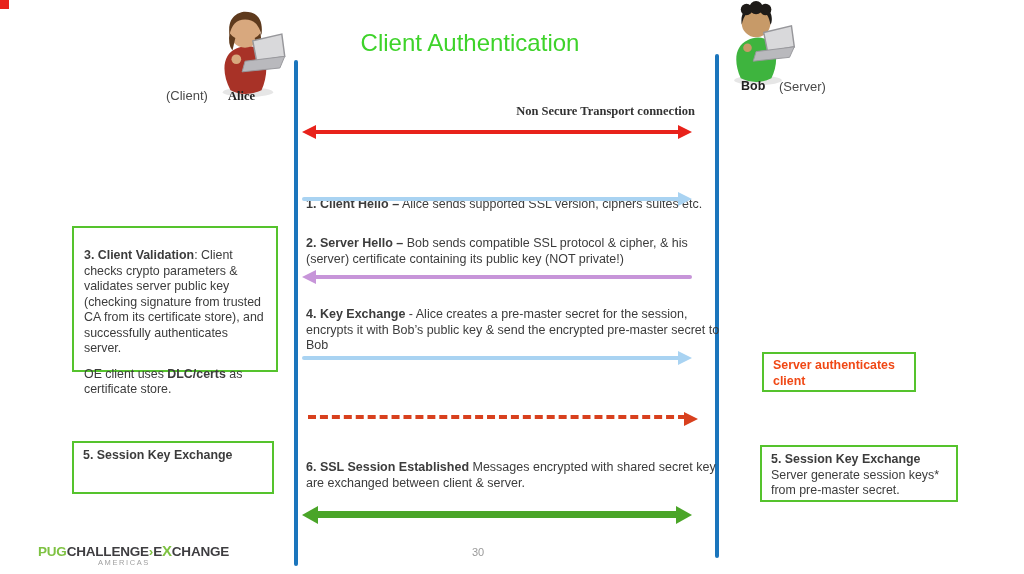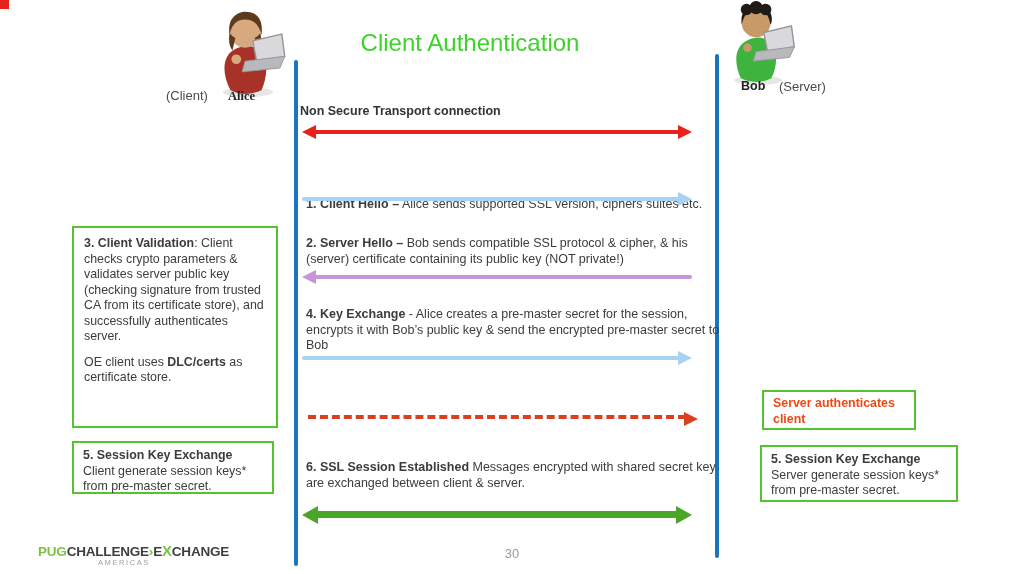--- a/index.html
+++ b/index.html
@@ -16,21 +16,21 @@
     color:var(--title_green,#3ed32a);text-decoration-thickness:2px;text-underline-offset:4px;}
   
   .role-label{font-size:13px;color:#4a4a4a;}
   .name-label{font-size:12.5px;font-weight:bold;color:#222;}
   
   .lifeline{width:4px;background:var(--lifeline_blue,#1b75bc);border-radius:2px;}
   
   .msg{font-size:12.5px;line-height:1.24;color:var(--text_dark,#3c3c3c);}
   .msg b{font-weight:bold;}
   .nowrap{white-space:nowrap;}
-  .center{text-align:left;}
+  .center{text-align:right;font-family:Liberation Serif, serif;}
   .transport-label{font-weight:bold;font-size:12.5px;color:#333;}
   .cert-label{font-size:16px;color:var(--accent_orange_red,#f04815);}
   
   .arrow{height:14px;}
   .arrow .shaft{position:absolute;top:5px;height:4px;background:var(--c);border-radius:2px;left:0;right:0;}
   .arrow.has-l .shaft{left:10px;}
   .arrow.has-r .shaft{right:10px;}
   .arrow .head-l{position:absolute;left:0;top:0;width:0;height:0;
     border-top:7px solid transparent;border-bottom:7px solid transparent;border-right:14px solid var(--c);}
   .arrow .head-r{position:absolute;right:0;top:0;width:0;height:0;
@@ -43,27 +43,27 @@
   .arrow.green .shaft{top:5px;height:7px;}
   .arrow.green .head-l{border-top:9px solid transparent;border-bottom:9px solid transparent;border-right:16px solid var(--c);}
   .arrow.green .head-r{border-top:9px solid transparent;border-bottom:9px solid transparent;border-left:16px solid var(--c);}
   .arrow .dash-line{position:absolute;left:0;right:12px;top:3px;border-top:4px dashed var(--c);}
   
   .note{border:2.5px solid var(--box_border_green,#55c32d);box-sizing:border-box;
     font-size:12.4px;line-height:1.25;color:var(--text_dark,#3c3c3c);background:#fff;}
   .note p{margin:0 0 10px 0;}
   .note p:last-child{margin-bottom:0;}
   .note .note-title{font-weight:bold;display:block;}
-  .note.accent{color:var(--accent_orange_red,#f04815);font-weight:bold;margin-top:38px;}
+  .note.accent{color:var(--accent_orange_red,#f04815);font-weight:bold;}
   
   .logo-line1{font-size:13.5px;font-weight:bold;letter-spacing:-0.2px;color:var(--logo_dark,#3e3d40);white-space:nowrap;}
   .lg-green{color:var(--logo_green,#7ec242);}
   .lg-x{color:var(--logo_green,#7ec242);font-size:15px;}
   .logo-line2{font-size:7.5px;color:#a0a0a0;letter-spacing:1.6px;margin-left:60px;margin-top:-1px;}
-  .page-num{font-size:13px;color:var(--page_gray,#9a9a9a);text-align:center;}
+  .page-num{font-size:11px;color:var(--page_gray,#9a9a9a);}
 </style>
 </head>
 <body>
 
 <div class="slide">
 
   <div class="abs corner-mark"></div>
 
   <h1 class="abs title">Client Authentication</h1>
 
@@ -141,28 +141,27 @@
 
   <div class="abs msg" style="left:306px;top:460px;width:415px;">
     <b>6. SSL Session Established</b><span> Messages encrypted with shared secret key are exchanged between client &amp; server.</span>
   </div>
   <div class="abs arrow green has-l has-r" style="left:302px;top:506px;width:390px;">
     <div class="shaft"></div>
       <div class="head-l"></div>
       <div class="head-r"></div>
   </div>
 
-  <div class="abs note" style="left:72px;top:226px;width:206px;height:202px;padding:8px 10px;">
+  <div class="abs note" style="left:72px;top:226px;width:206px;height:146px;padding:20px 10px;">
     <p><b>3. Client Validation</b><span>: Client checks crypto parameters &amp; validates server public key (checking signature from trusted CA from its certificate store), and successfully authenticates server.</span></p>
     <p><span>OE client uses </span><b>DLC/certs</b><span> as certificate store.</span></p>
   </div>
 
   <div class="abs note" style="left:72px;top:441px;width:202px;height:53px;padding:5px 9px;">
     <span class="note-title">5. Session Key Exchange</span>
-    <span>Client generate session keys* from pre-master secret.</span>
   </div>
 
   <div class="abs note accent" style="left:762px;top:352px;width:154px;height:40px;padding:4px 9px;">
     <span>Server authenticates client</span>
   </div>
 
   <div class="abs note" style="left:760px;top:445px;width:198px;height:57px;padding:5px 9px;">
     <span class="note-title">5. Session Key Exchange</span>
     <span>Server generate session keys* from pre-master secret.</span>
   </div>

